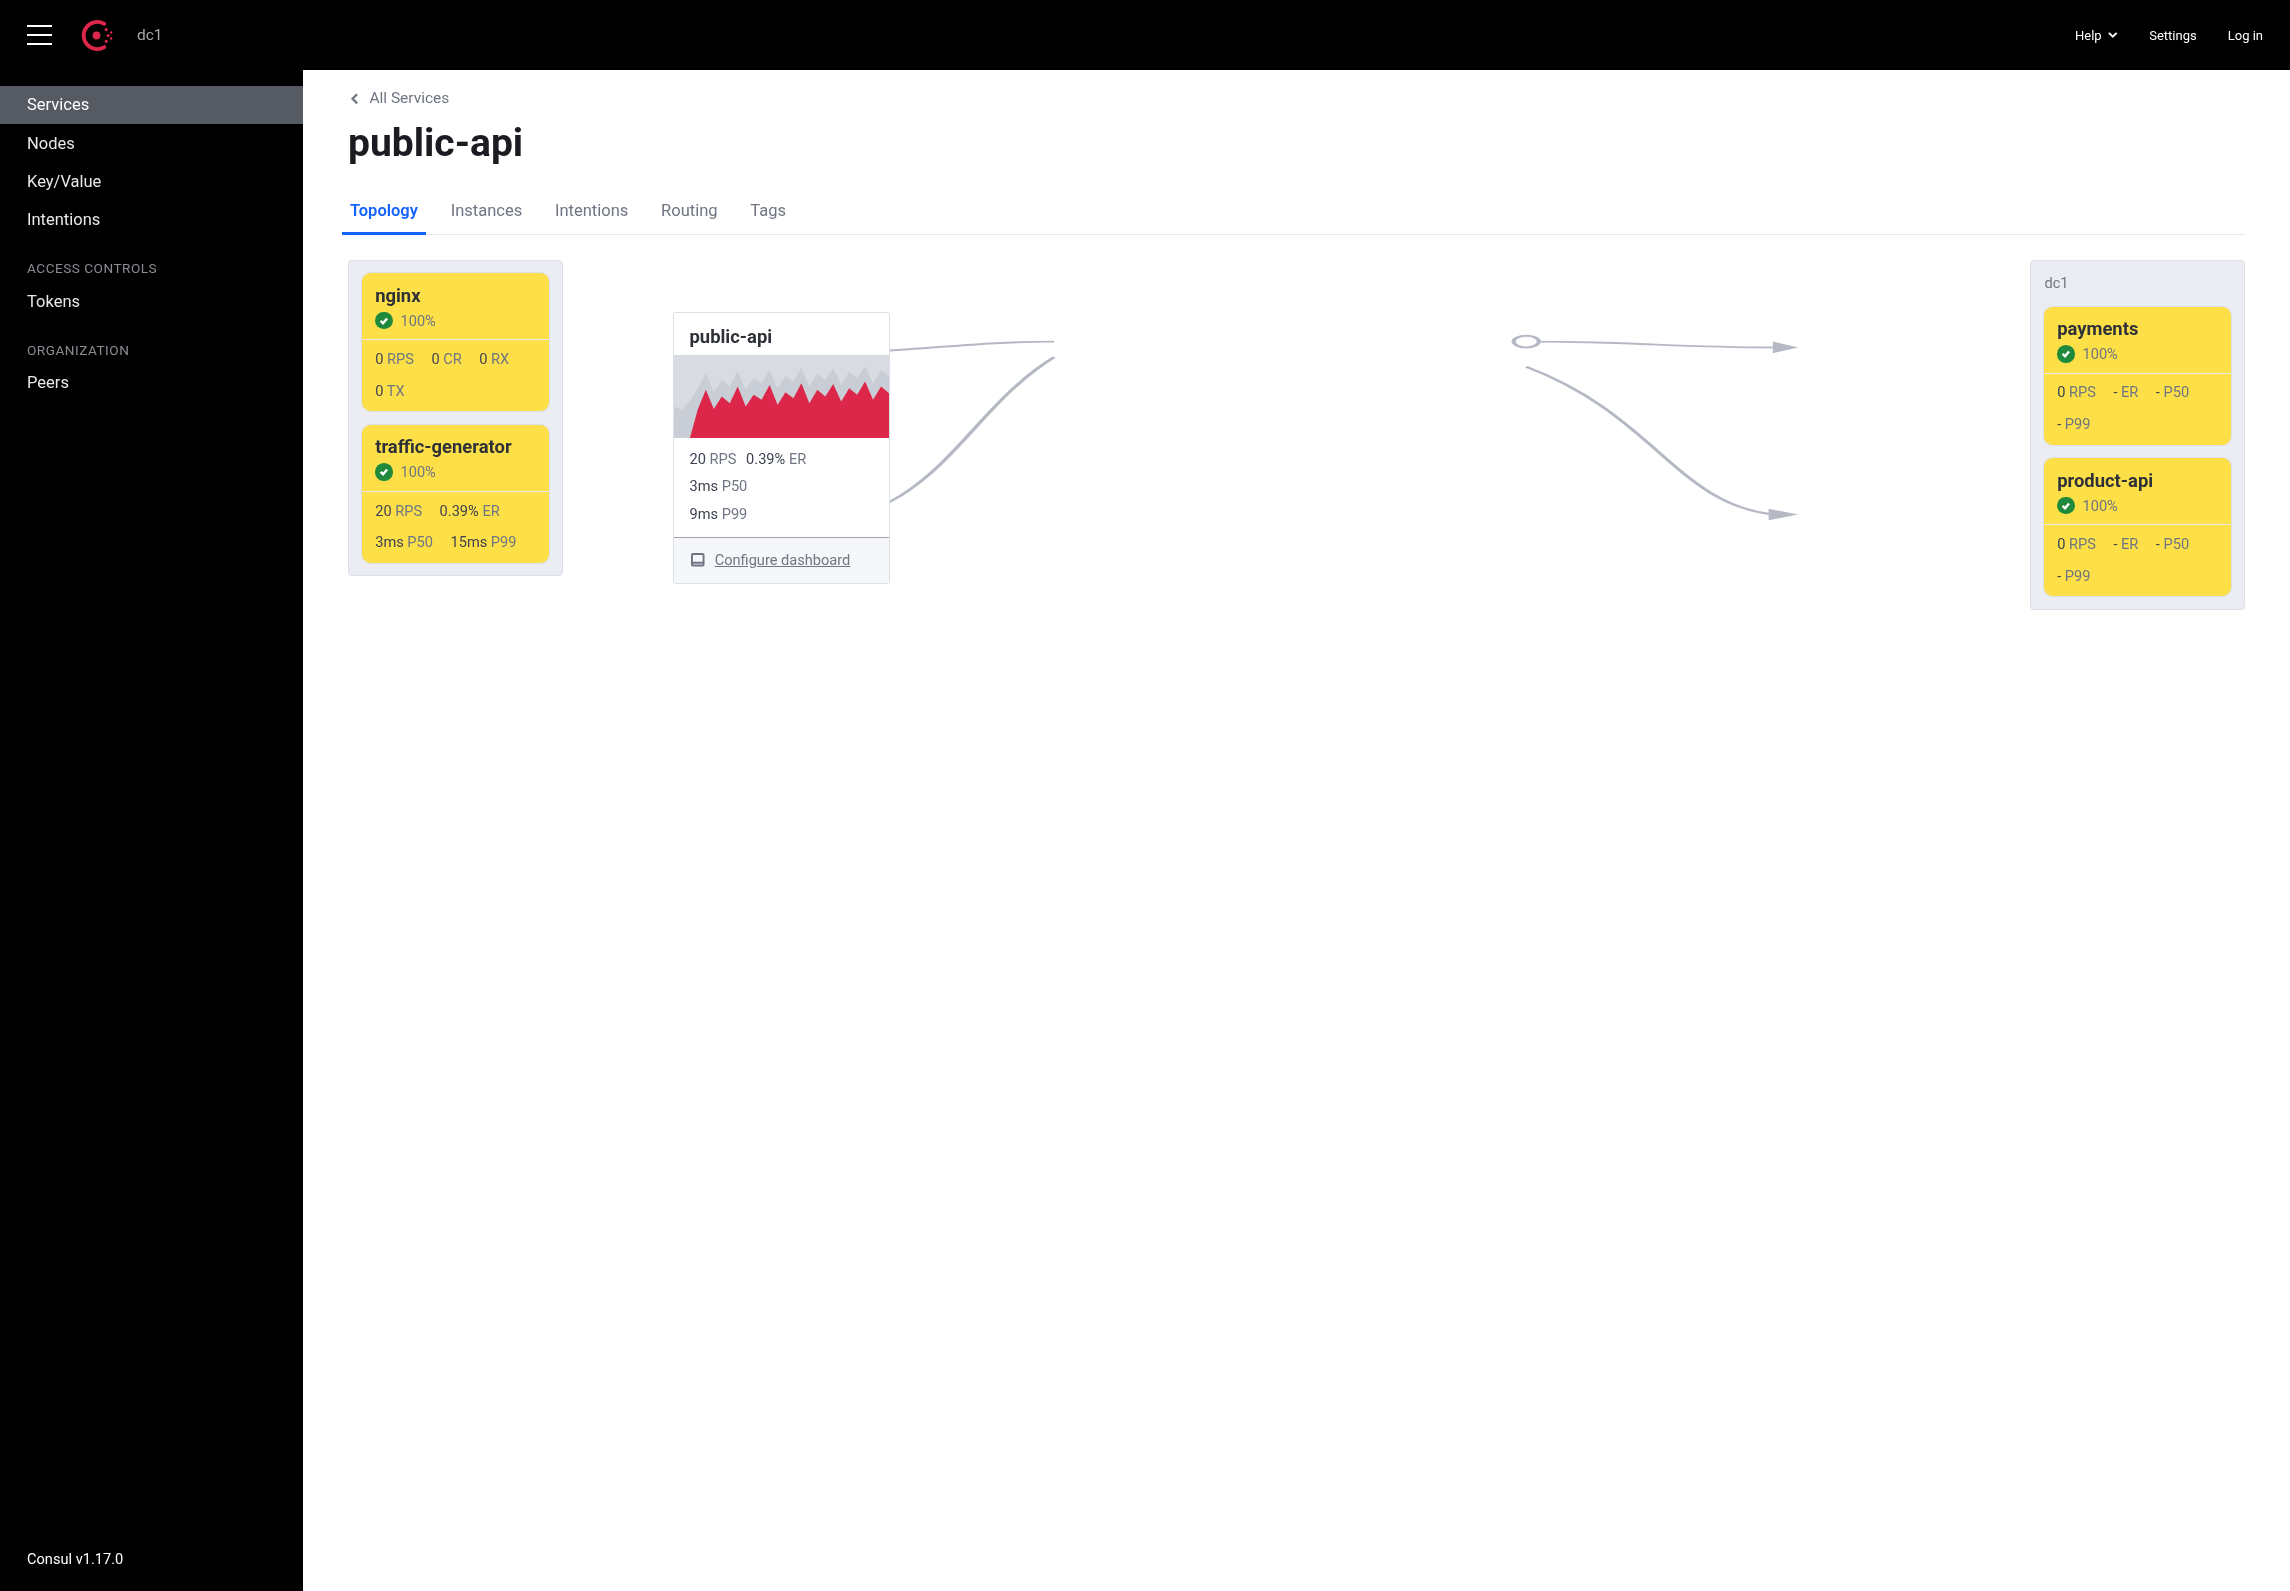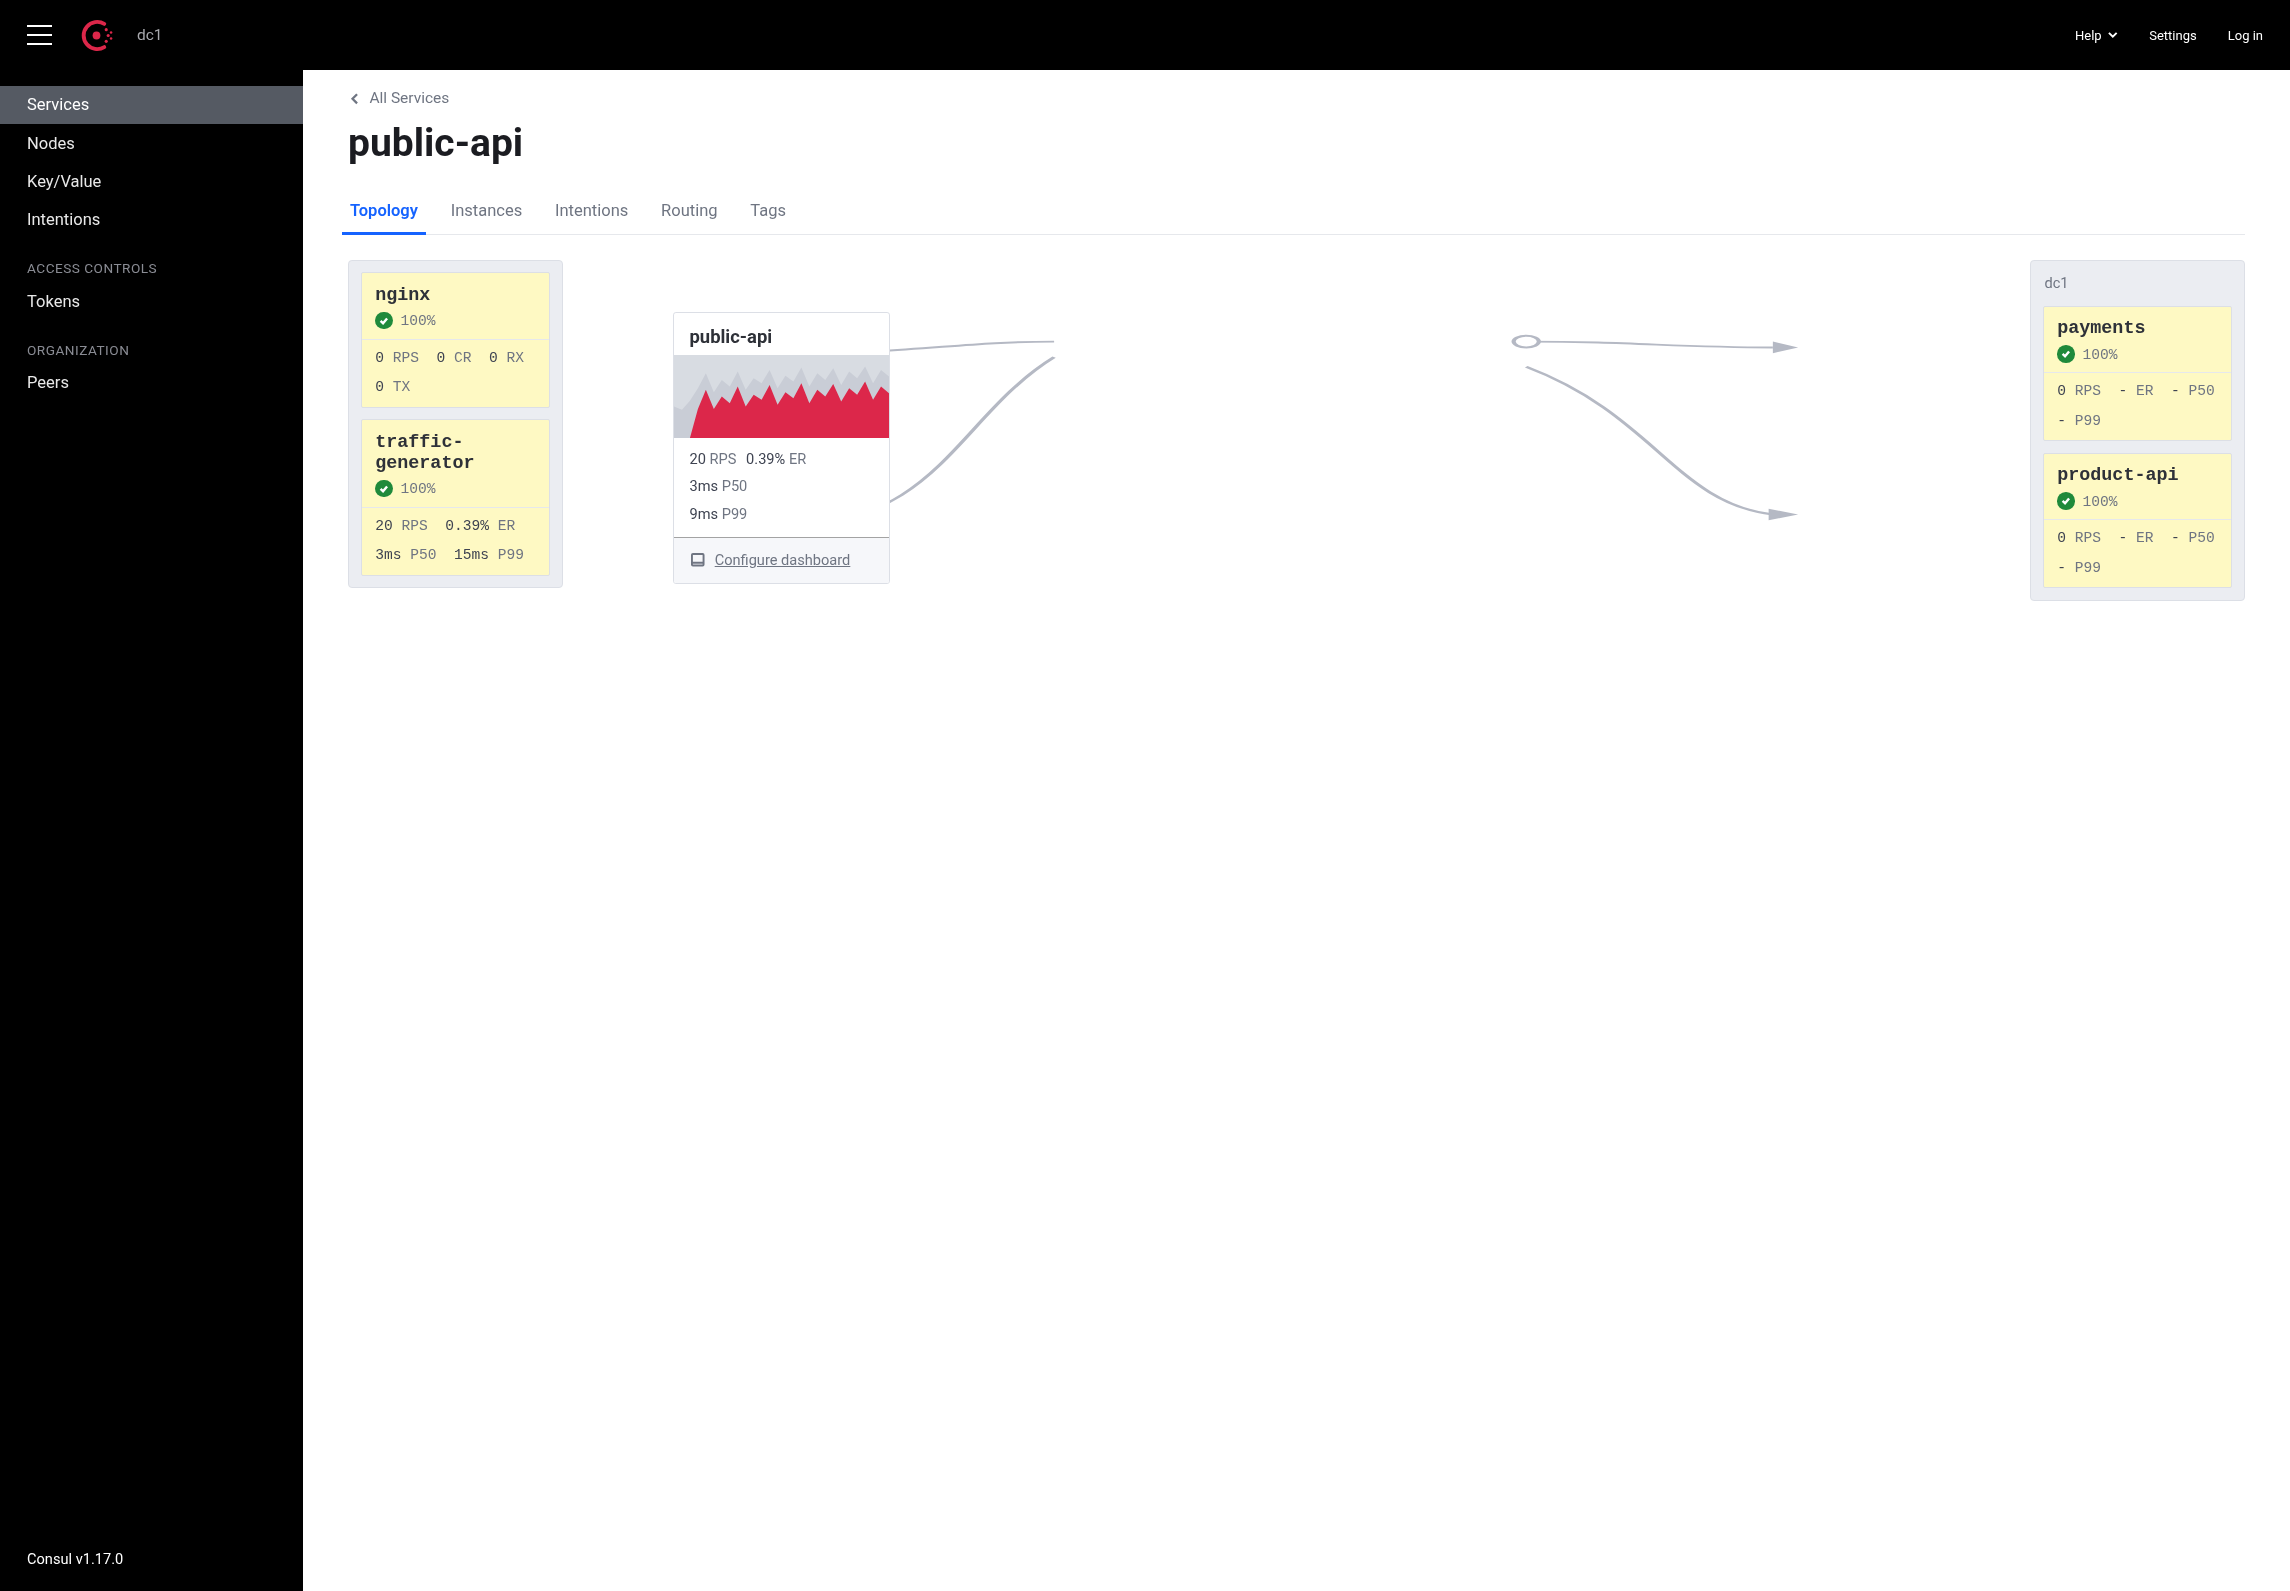--- a/index.html
+++ b/index.html
@@ -39,24 +39,24 @@
 
   
   .topo-wrap { position:relative; margin-top:25px; height:408px; }
   .svg-connectors{ position:absolute; inset:0; width:100%; height:100%; pointer-events:none; }
 
   .col { position:absolute; }
   .col.left { left:0; top:0; width:215px; background:#ebedf2; border:1px solid #dcdfe6; border-radius:3.9px; padding:11.6px; display:flex; flex-direction:column; gap:11.6px;}
   .col.right { right:0; top:0; width:215px; background:#ebedf2; border:1px solid #dcdfe6; border-radius:3.9px; padding:11.6px; display:flex; flex-direction:column; gap:11.6px;}
   .dc-tag{ color:#6f7582; font-size:14.6px; padding: 1.9px 1.9px 1.9px; }
 
-  .card { background:#fef9c3; border:1px solid #dcdfe6; border-radius:2px;font-family:Liberation Mono, monospace; }
+  .card { background:#fde047; border:1px solid #dcdfe6; border-radius:10px; }
   .card-head { padding:11.6px 13.6px 9.7px; }
   .card-title { font-size:18.4px; font-weight:700; color:#2e3138; }
-  .status-row { display:flex; align-items:flex-end; gap:7.8px; margin-top:5.8px;}
+  .status-row { display:flex; align-items:center; gap:7.8px; margin-top:5.8px;}
   .status-dot { width:17.5px; height:17.5px; border-radius:50%; background:#1f8a3b; display:flex; align-items:center; justify-content:center;}
   .status-dot svg{ width:9.7px; height:9.7px; stroke:#fff; stroke-width:3; fill:none;}
   .status-text{ color:#6f7582; font-size:14.6px;}
   .card-sep{ height:1px; background:#e6e8ec;}
   .metrics{ padding:9.7px 13.6px 11.6px; display:flex; flex-wrap:wrap; gap:13.6px 17.5px; font-size:14.6px; color:#6f7582; align-items:center;}
   .mv{ color:#3e4351; }
 
   
   .center-card { position:absolute; left:325px; top:52px; width:217px; background:#fff; border:1px solid #dcdfe6; border-radius:2.9px; overflow:hidden;}
   .center-card .card-title{ font-size:18.4px; font-weight:700; padding:13.6px 15.5px 7.8px;}

